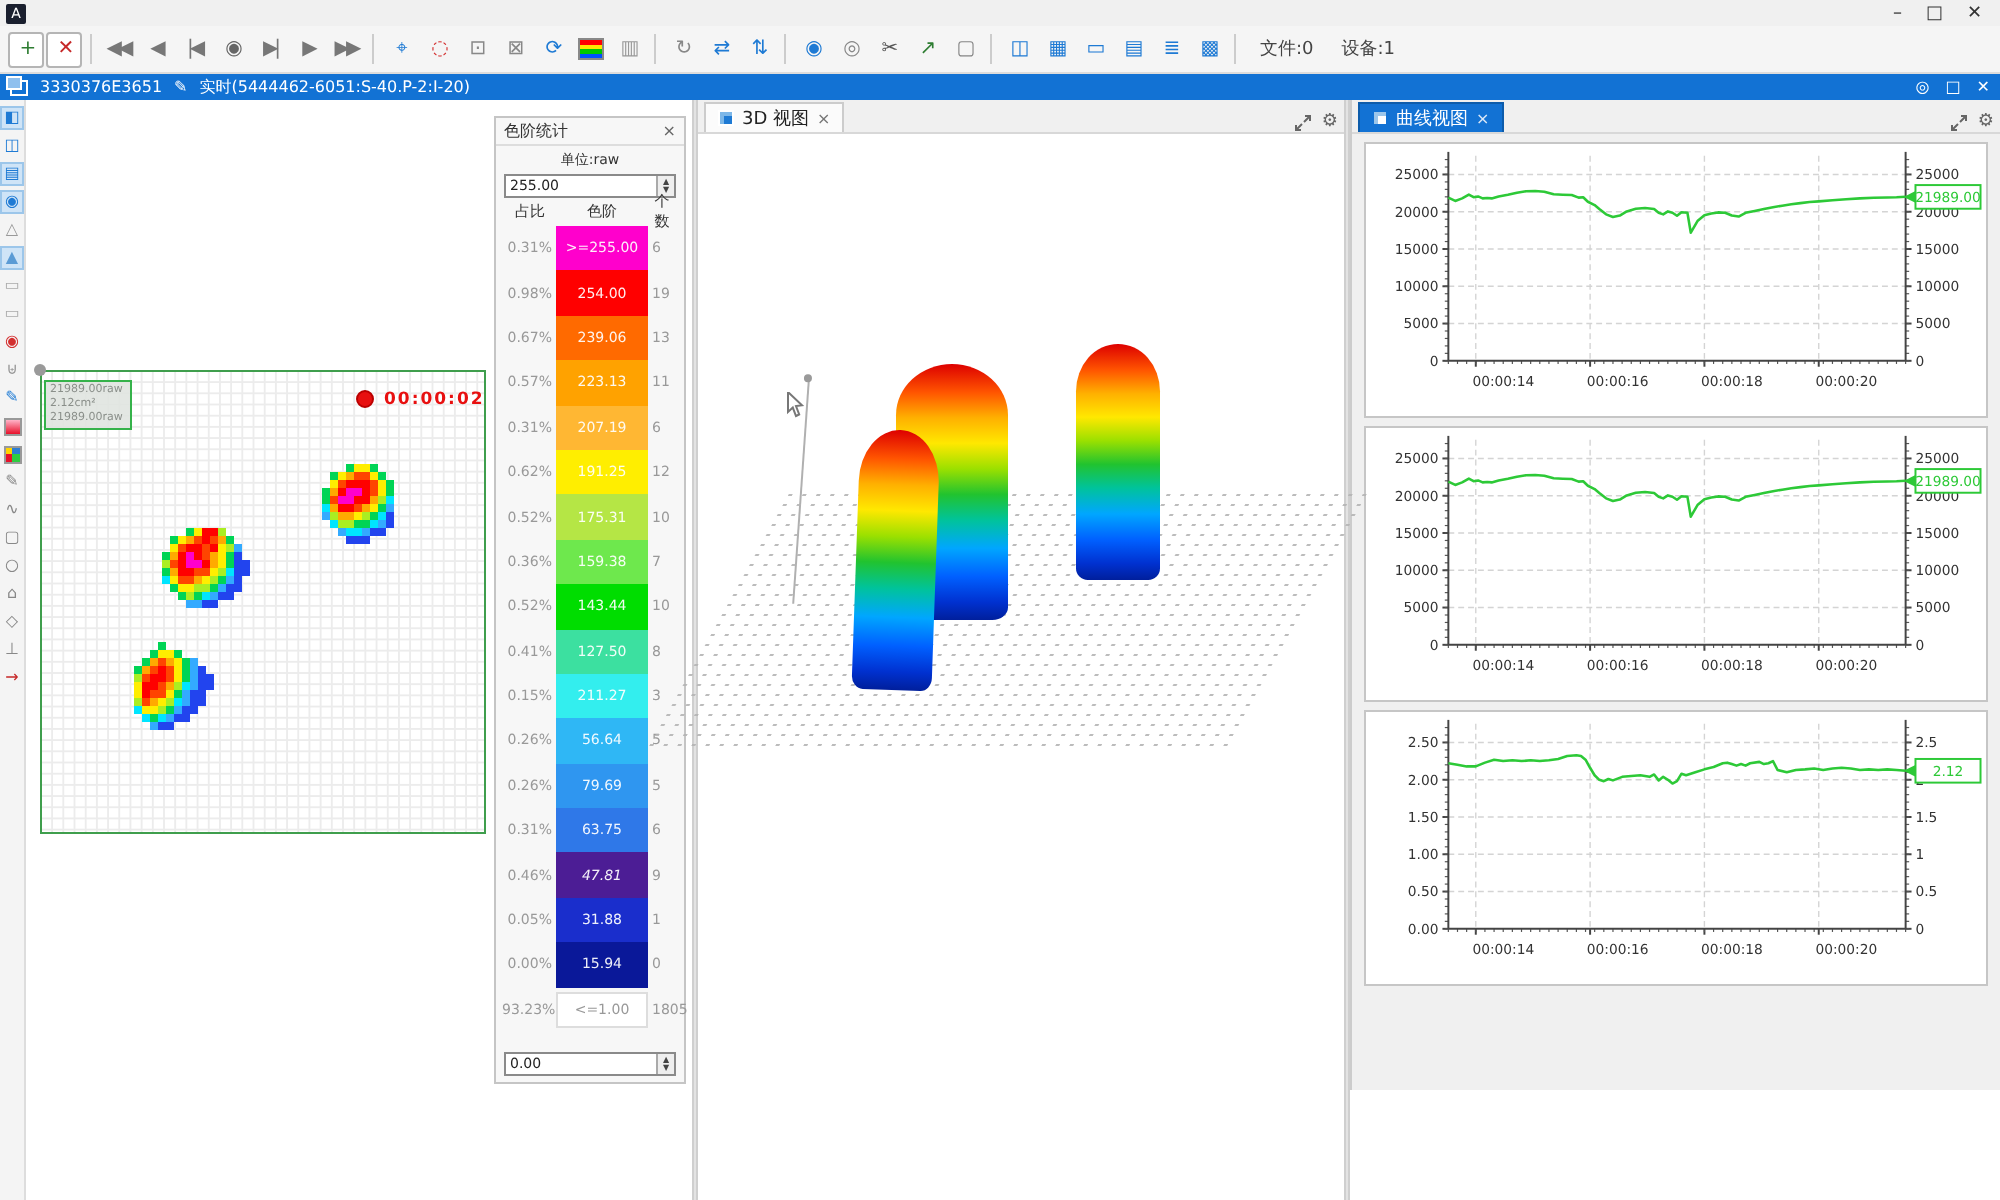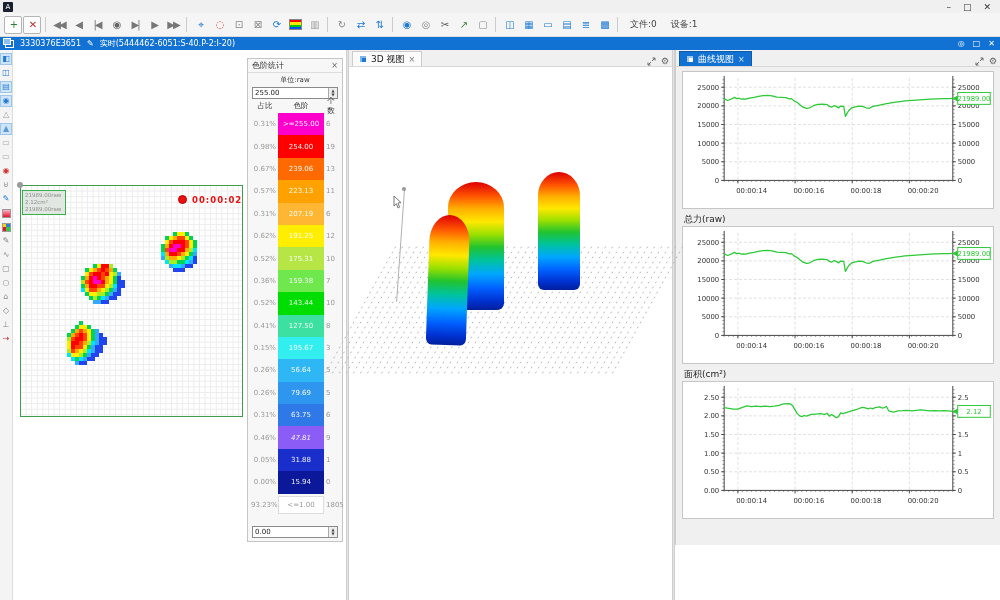--- a/index.html
+++ b/index.html
@@ -590,41 +590,41 @@
             <span class="hlevel" style="background: rgb(0, 221, 0);">143.44</span>
             <span class="hcount">10</span>
           </div>
           <div class="hrow">
             <span class="hpct">0.41%</span>
             <span class="hlevel" style="background: rgb(60, 224, 160);">127.50</span>
             <span class="hcount">8</span>
           </div>
           <div class="hrow">
             <span class="hpct">0.15%</span>
-            <span class="hlevel" style="background: rgb(51, 238, 238);">195.67</span>
+            <span class="hlevel" style="background: rgb(51, 238, 238);">211.27</span>
             <span class="hcount">3</span>
           </div>
           <div class="hrow">
             <span class="hpct">0.26%</span>
             <span class="hlevel" style="background: rgb(47, 183, 245);">56.64</span>
             <span class="hcount">5</span>
           </div>
           <div class="hrow">
             <span class="hpct">0.26%</span>
             <span class="hlevel" style="background: rgb(47, 150, 240);">79.69</span>
             <span class="hcount">5</span>
           </div>
           <div class="hrow">
             <span class="hpct">0.31%</span>
             <span class="hlevel" style="background: rgb(47, 120, 232);">63.75</span>
             <span class="hcount">6</span>
           </div>
           <div class="hrow">
             <span class="hpct">0.46%</span>
-            <span class="hlevel" style="background: #8b5cf6; font-style: italic;">47.81</span>
+            <span class="hlevel" style="background: #4c1d95; font-style: italic;">47.81</span>
             <span class="hcount">9</span>
           </div>
           <div class="hrow">
             <span class="hpct">0.05%</span>
             <span class="hlevel" style="background: rgb(26, 46, 204);">31.88</span>
             <span class="hcount">1</span>
           </div>
           <div class="hrow">
             <span class="hpct">0.00%</span>
             <span class="hlevel" style="background: rgb(10, 24, 153);">15.94</span>
@@ -845,21 +845,20 @@
             <line x1="272" y1="4" x2="272" y2="110" stroke="#444" stroke-width="1"></line>
             <line x1="40" y1="110" x2="272" y2="110" stroke="#444" stroke-width="1"></line>
             <polyline points="40.0,27.2 43.5,28.9 47.0,27.6 50.4,25.7 52.8,27.0 55.1,26.6 57.4,27.6 59.7,27.4 62.0,27.6 65.5,26.6 70.2,25.7 74.8,24.7 79.4,24.0 84.1,23.8 88.7,24.2 93.4,25.5 98.0,25.7 102.6,25.9 106.1,27.2 108.4,27.0 110.8,29.3 114.2,31.0 116.6,33.0 120.0,35.7 123.5,37.0 127.0,36.3 130.5,34.2 135.1,32.9 139.8,32.5 144.4,33.0 146.7,34.9 149.0,35.7 151.4,34.2 153.7,34.9 156.0,36.4 158.3,34.6 161.3,34.9 163.0,45.0 166.4,39.1 169.9,36.1 173.4,35.3 176.9,34.7 180.4,34.9 183.8,36.3 187.3,36.8 190.8,34.9 195.4,34.0 200.1,33.0 204.7,32.1 209.4,31.3 214.0,30.6 218.6,30.0 223.3,29.4 227.9,29.1 234.9,28.5 241.8,28.0 248.8,27.6 255.8,27.3 262.7,27.1 267.4,27.0 272.0,26.8" fill="none" stroke="#2dc937" stroke-width="1.3" stroke-linejoin="round"></polyline>
             <polygon points="271,26.841600000000003 278,23.341600000000003 278,30.341600000000003" fill="#2dc937"></polygon>
             <rect x="277" y="20.841600000000003" width="33" height="12" fill="#fff" stroke="#2dc937" stroke-width="1"></rect>
             <text x="293.5" y="29.341600000000003" text-anchor="middle" font-size="7" fill="#2dc937">21989.00</text>
           </svg>
         </div>
     </div>
     <div class="cgroup">
-      <div class="cgtitle" id="ct-1">总力(raw)</div>
       <div class="cbox" id="chart-1">
           <svg viewBox="0 0 311 138" width="100%" height="100%">
             <line x1="40" y1="15.454545454545457" x2="272" y2="15.454545454545457" stroke="#d4d4d4" stroke-dasharray="3 2" stroke-width="0.7"></line>
             <line x1="37" y1="15.454545454545457" x2="40" y2="15.454545454545457" stroke="#444" stroke-width="1"></line>
             <line x1="272" y1="15.454545454545457" x2="275" y2="15.454545454545457" stroke="#444" stroke-width="1"></line>
             <text x="35" y="17.954545454545457" text-anchor="end" font-size="7" fill="#333">25000</text>
             <text x="277" y="17.954545454545457" font-size="7" fill="#333">25000</text>
             <line x1="40" y1="34.36363636363636" x2="272" y2="34.36363636363636" stroke="#d4d4d4" stroke-dasharray="3 2" stroke-width="0.7"></line>
             <line x1="37" y1="34.36363636363636" x2="40" y2="34.36363636363636" stroke="#444" stroke-width="1"></line>
             <line x1="272" y1="34.36363636363636" x2="275" y2="34.36363636363636" stroke="#444" stroke-width="1"></line>
@@ -1007,21 +1006,20 @@
             <line x1="272" y1="4" x2="272" y2="110" stroke="#444" stroke-width="1"></line>
             <line x1="40" y1="110" x2="272" y2="110" stroke="#444" stroke-width="1"></line>
             <polyline points="40.0,27.2 43.5,28.9 47.0,27.6 50.4,25.7 52.8,27.0 55.1,26.6 57.4,27.6 59.7,27.4 62.0,27.6 65.5,26.6 70.2,25.7 74.8,24.7 79.4,24.0 84.1,23.8 88.7,24.2 93.4,25.5 98.0,25.7 102.6,25.9 106.1,27.2 108.4,27.0 110.8,29.3 114.2,31.0 116.6,33.0 120.0,35.7 123.5,37.0 127.0,36.3 130.5,34.2 135.1,32.9 139.8,32.5 144.4,33.0 146.7,34.9 149.0,35.7 151.4,34.2 153.7,34.9 156.0,36.4 158.3,34.6 161.3,34.9 163.0,45.0 166.4,39.1 169.9,36.1 173.4,35.3 176.9,34.7 180.4,34.9 183.8,36.3 187.3,36.8 190.8,34.9 195.4,34.0 200.1,33.0 204.7,32.1 209.4,31.3 214.0,30.6 218.6,30.0 223.3,29.4 227.9,29.1 234.9,28.5 241.8,28.0 248.8,27.6 255.8,27.3 262.7,27.1 267.4,27.0 272.0,26.8" fill="none" stroke="#2dc937" stroke-width="1.3" stroke-linejoin="round"></polyline>
             <polygon points="271,26.841600000000003 278,23.341600000000003 278,30.341600000000003" fill="#2dc937"></polygon>
             <rect x="277" y="20.841600000000003" width="33" height="12" fill="#fff" stroke="#2dc937" stroke-width="1"></rect>
             <text x="293.5" y="29.341600000000003" text-anchor="middle" font-size="7" fill="#2dc937">21989.00</text>
           </svg>
         </div>
     </div>
     <div class="cgroup">
-      <div class="cgtitle" id="ct-2">面积(cm²)</div>
       <div class="cbox" id="chart-2">
           <svg viewBox="0 0 311 138" width="100%" height="100%">
             <line x1="40" y1="15.454545454545457" x2="272" y2="15.454545454545457" stroke="#d4d4d4" stroke-dasharray="3 2" stroke-width="0.7"></line>
             <line x1="37" y1="15.454545454545457" x2="40" y2="15.454545454545457" stroke="#444" stroke-width="1"></line>
             <line x1="272" y1="15.454545454545457" x2="275" y2="15.454545454545457" stroke="#444" stroke-width="1"></line>
             <text x="35" y="17.954545454545457" text-anchor="end" font-size="7" fill="#333">2.50</text>
             <text x="277" y="17.954545454545457" font-size="7" fill="#333">2.5</text>
             <line x1="40" y1="34.36363636363636" x2="272" y2="34.36363636363636" stroke="#d4d4d4" stroke-dasharray="3 2" stroke-width="0.7"></line>
             <line x1="37" y1="34.36363636363636" x2="40" y2="34.36363636363636" stroke="#444" stroke-width="1"></line>
             <line x1="272" y1="34.36363636363636" x2="275" y2="34.36363636363636" stroke="#444" stroke-width="1"></line>

